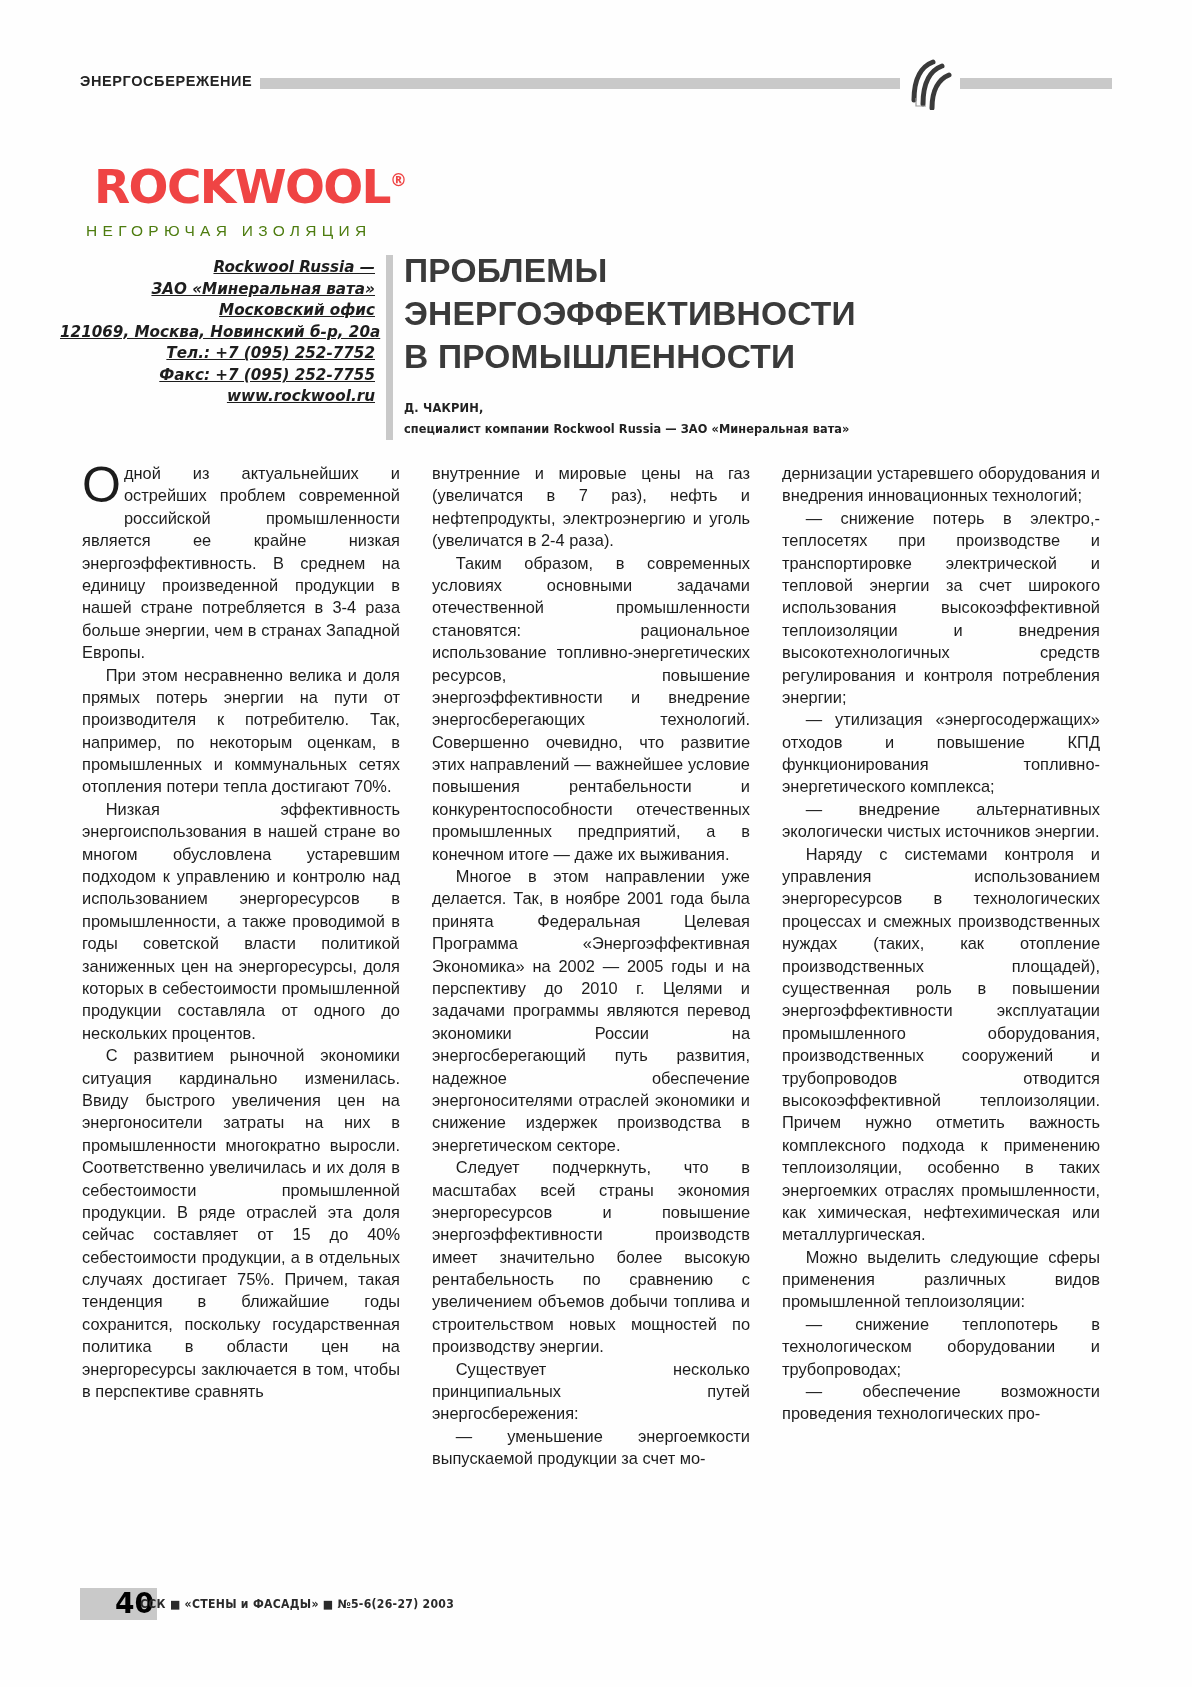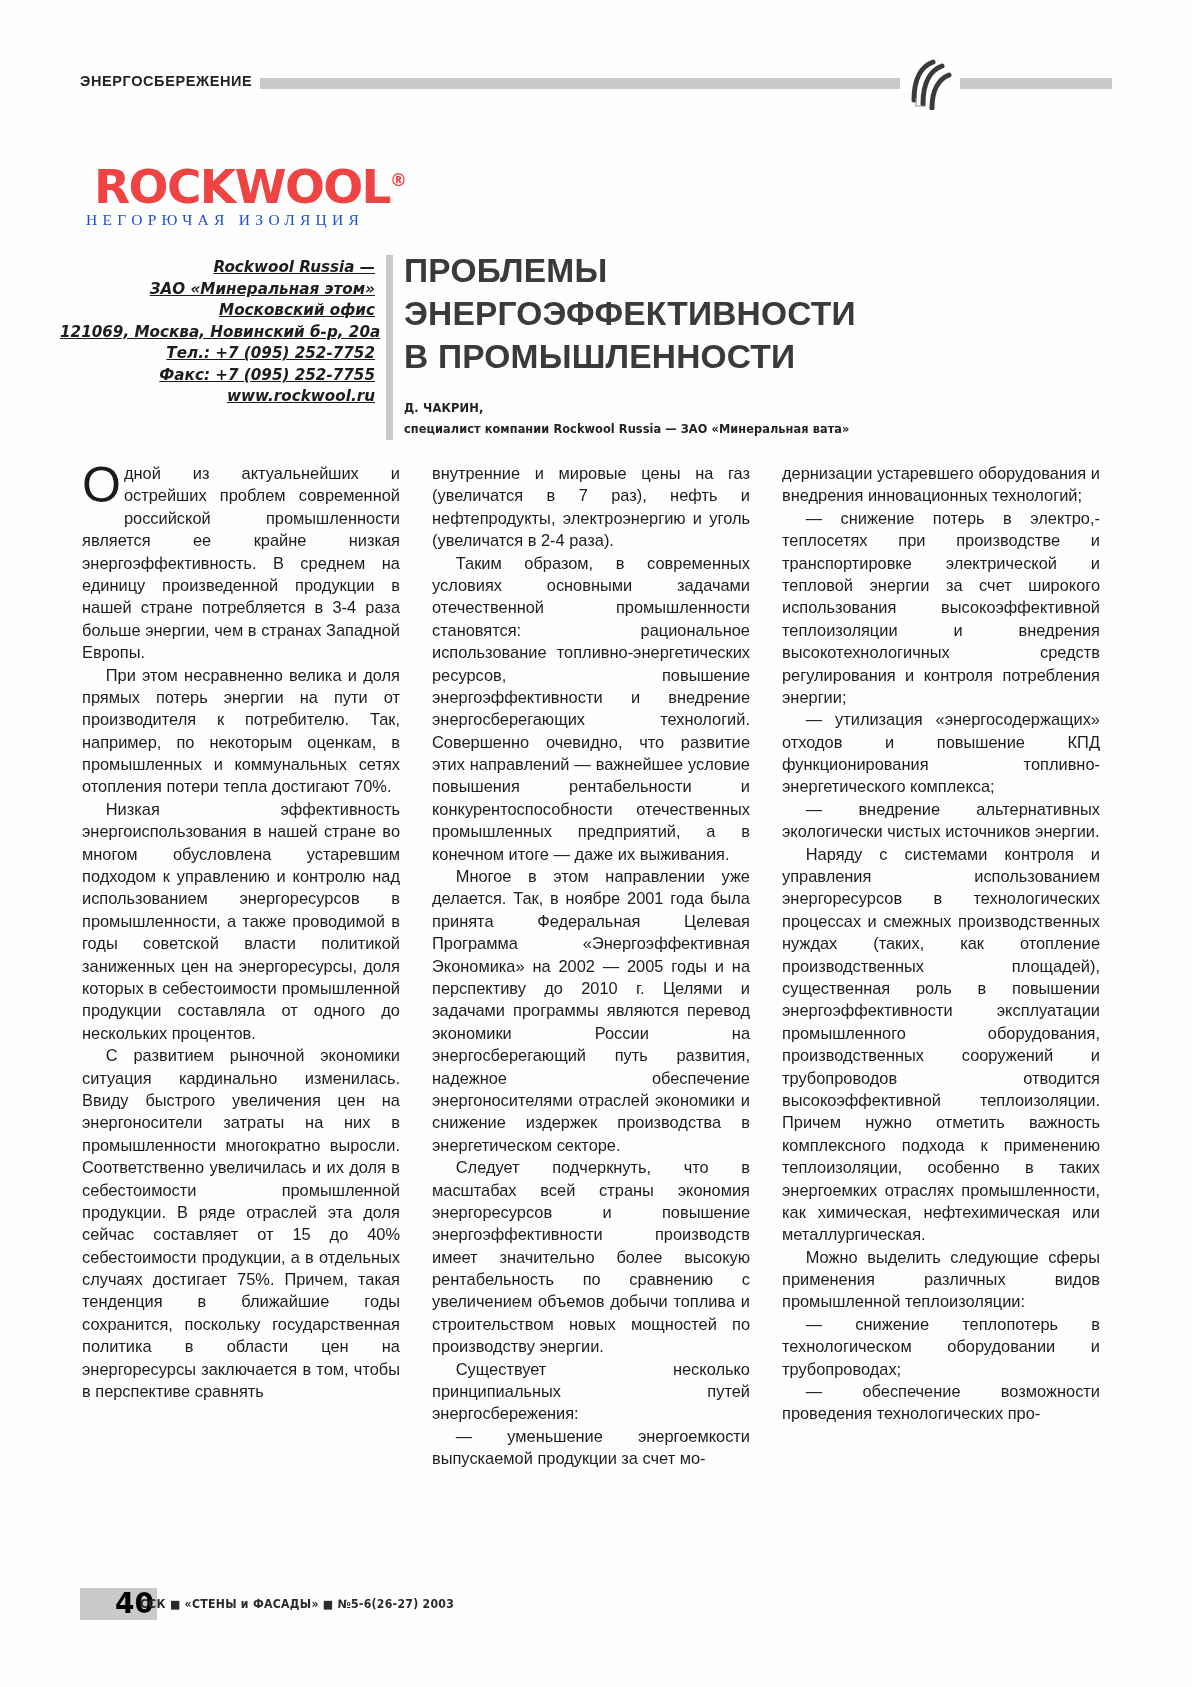--- a/index.html
+++ b/index.html
@@ -78,25 +78,25 @@
     line-height: 0.95;
     white-space: nowrap;
     margin-left: 8px;
   }
   .brand-word sup {
     font-size: 17px;
     vertical-align: super;
     letter-spacing: 0;
   }
   .brand-sub {
-    margin-top: 1px;
-    font-family: Liberation Serif, serif;
+    margin-top: 12px;
+    font-family: Liberation Sans, sans-serif;
     font-size: 15.5px;
     letter-spacing: 5.3px;
-    color: #1d4ed8;
+    color: #4d7c0f;
     white-space: nowrap;
   }
 
   
   .contact {
     position: absolute;
     left: 60px;
     top: 257px;
     width: 315px;
     text-align: right;
@@ -254,21 +254,21 @@
     </div>
   </div>
 
   <div class="brand">
     <div class="brand-word"><span>ROCKWOOL</span><sup>®</sup></div>
     <div class="brand-sub">НЕГОРЮЧАЯ ИЗОЛЯЦИЯ</div>
   </div>
 
   <div class="contact">
     <div>Rockwool Russia —</div>
-    <div>ЗАО «Минеральная этом»</div>
+    <div>ЗАО «Минеральная вата»</div>
     <div>Московский офис</div>
     <div>121069, Москва, Новинский б-р, 20а</div>
     <div>Тел.: +7 (095) 252-7752</div>
     <div>Факс: +7 (095) 252-7755</div>
     <div>www.rockwool.ru</div>
   </div>
 
   <div class="vrule"></div>
 
   <div class="headline">

